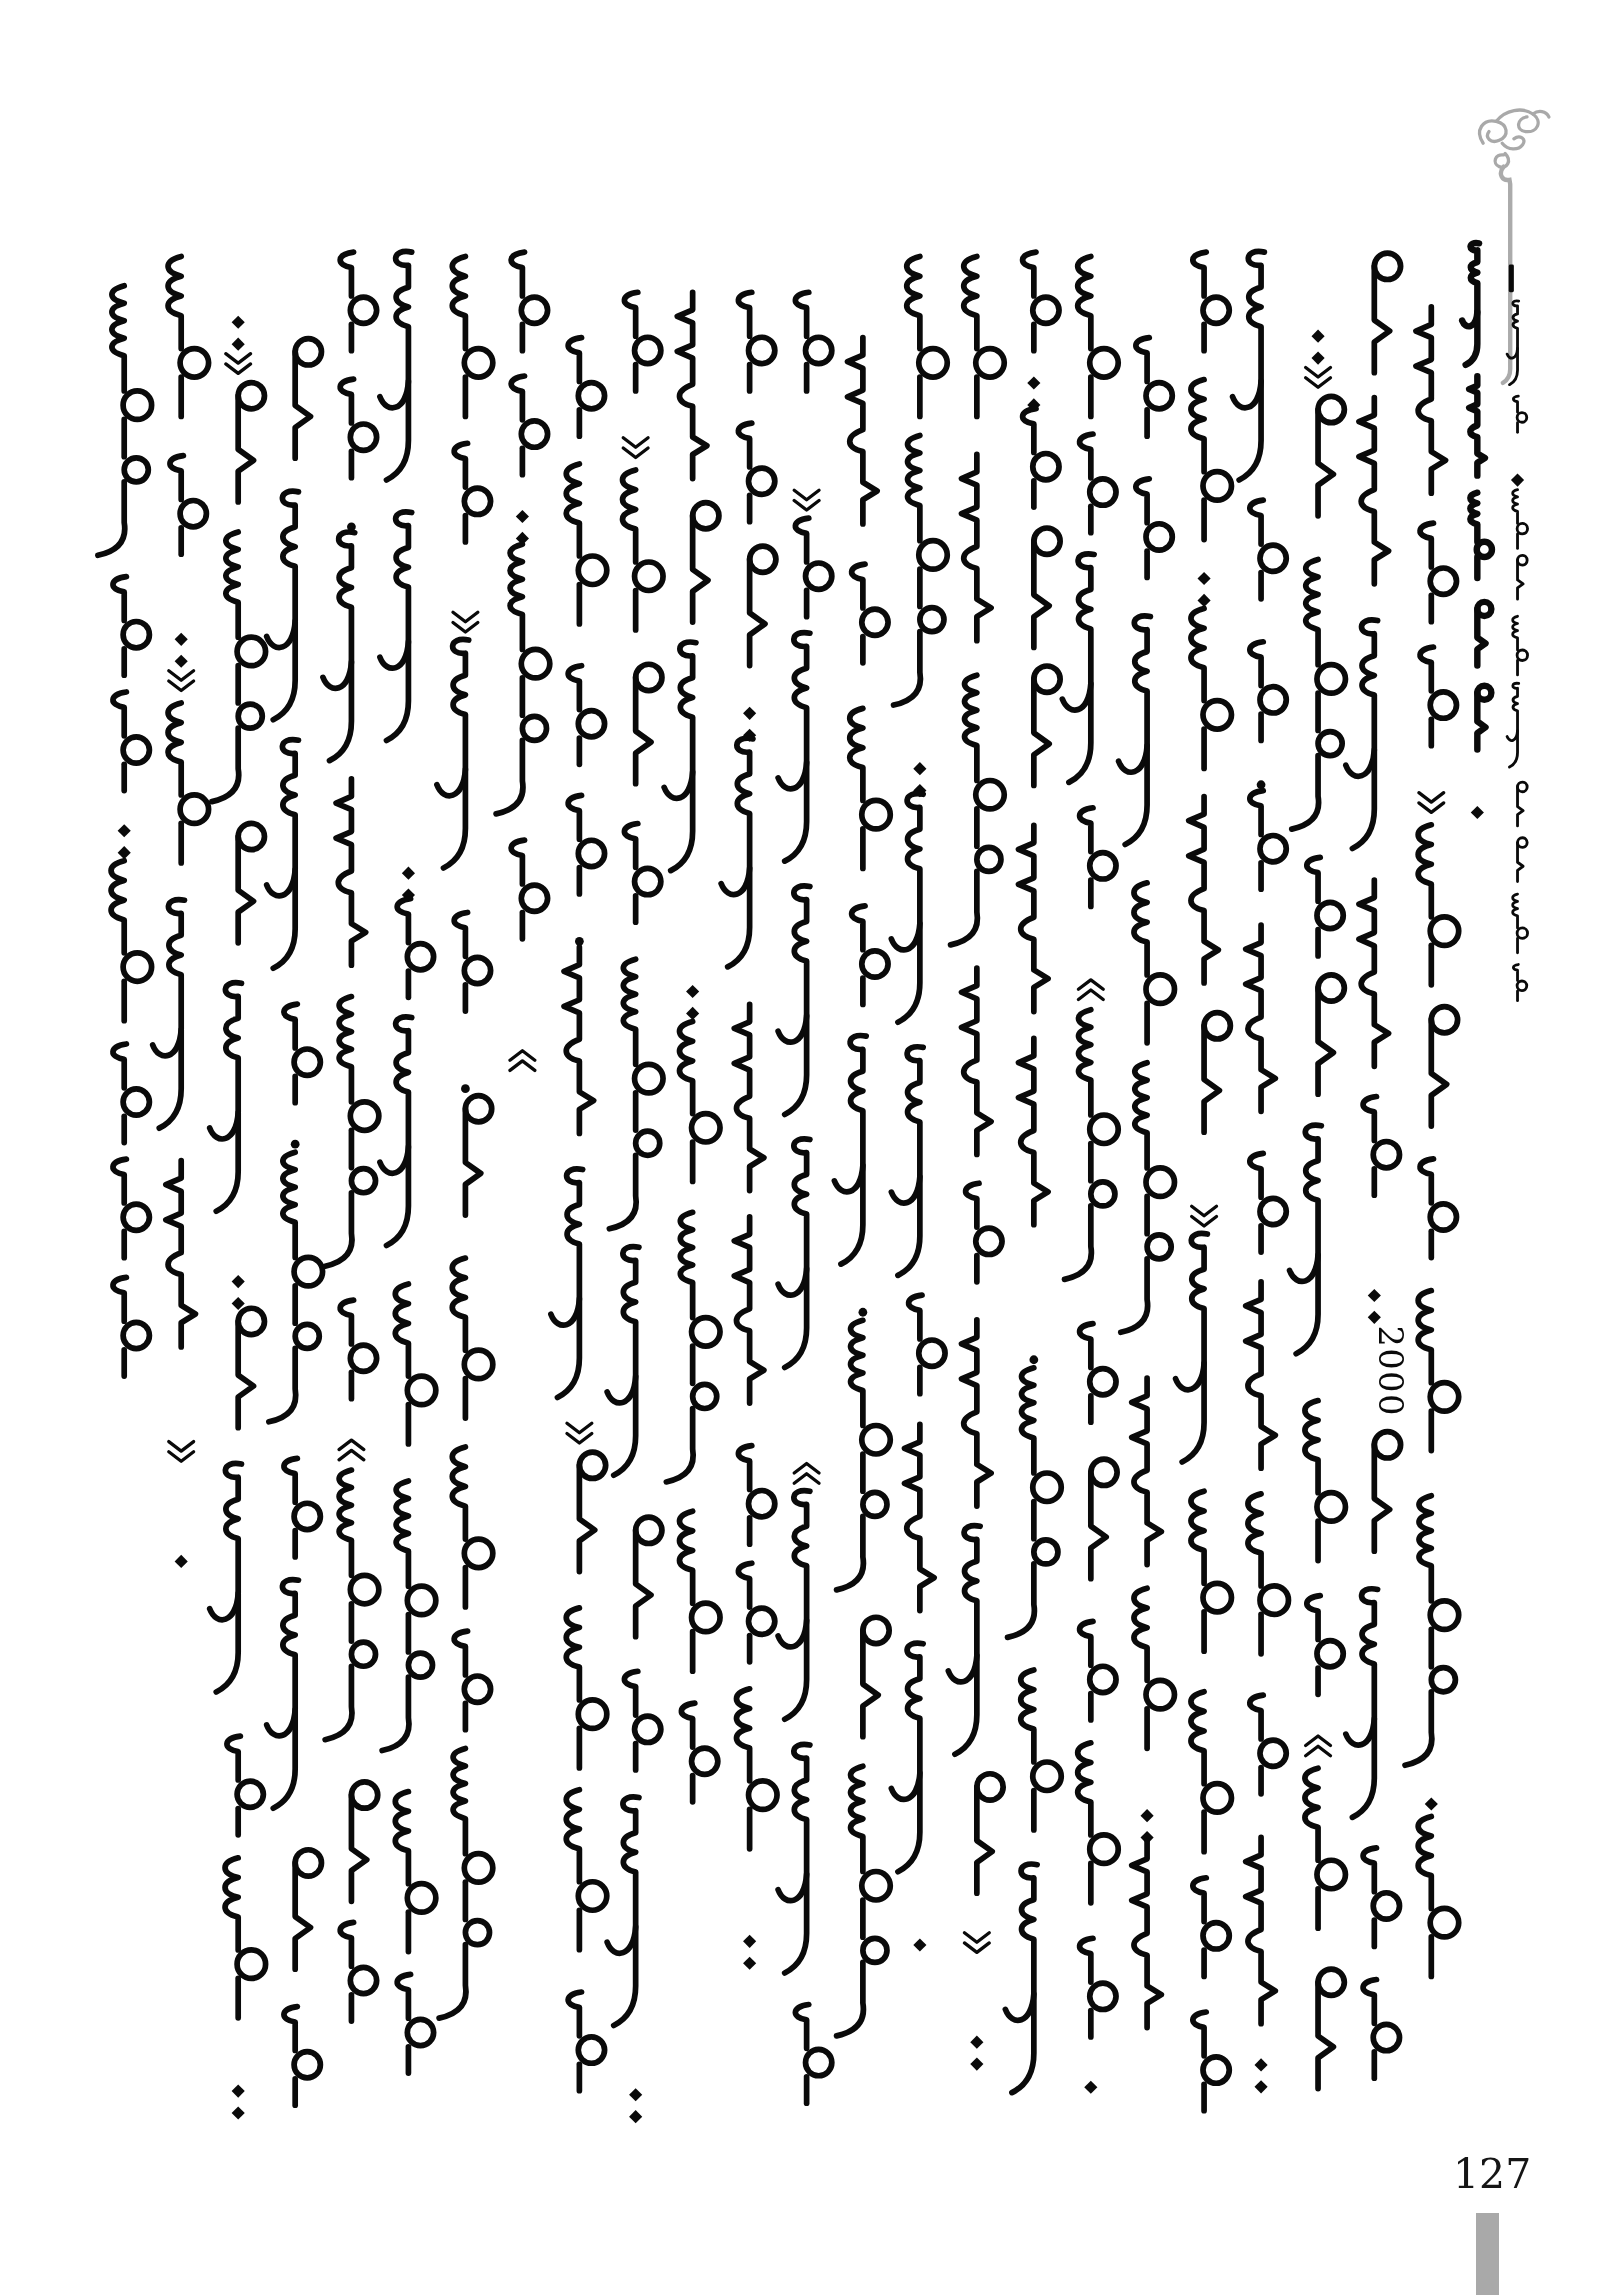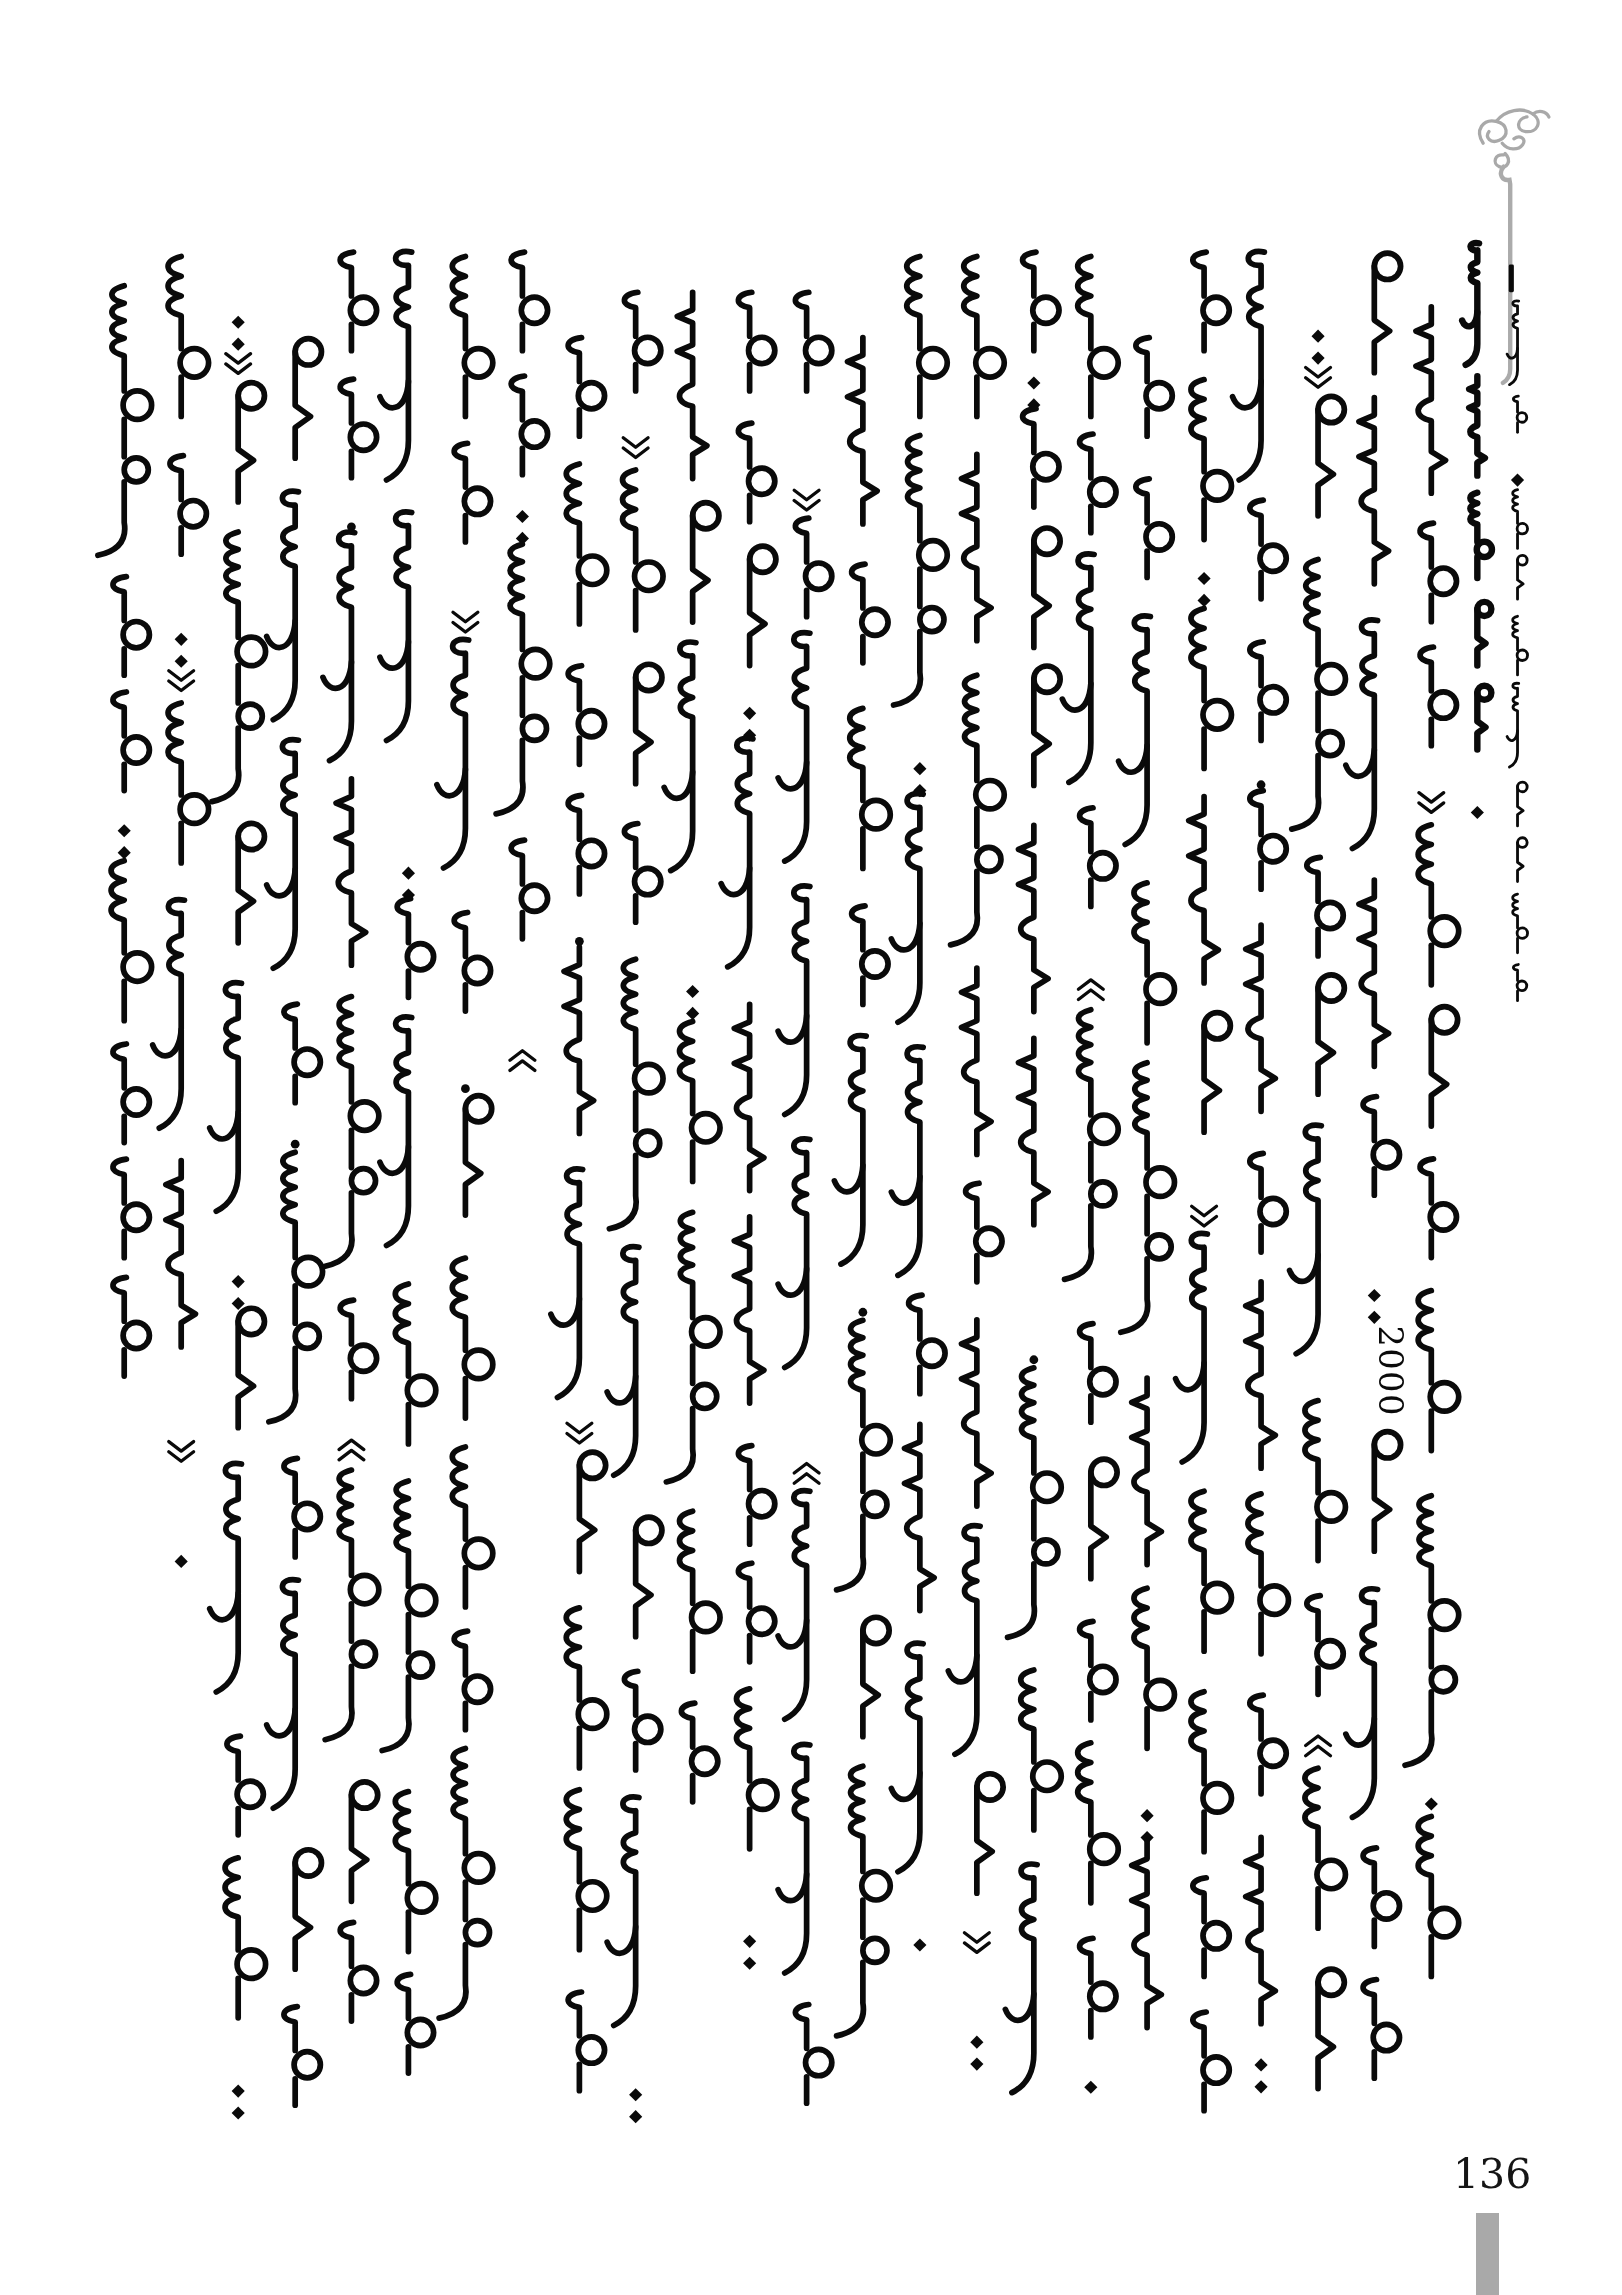--- a/index.html
+++ b/index.html
@@ -418,17 +418,17 @@
             <use href="#wB" transform="translate(2077,935.3821746399177) scale(0.55)"></use>
             <use href="#wC" transform="translate(2077,1069.836865569273) scale(0.55)"></use>
             <use href="#wC" transform="translate(2077,1145.9675175754458) scale(0.55)"></use>
             <use href="#wA" transform="translate(2077,1221.5841100823045) scale(0.55)"></use>
             <use href="#wF" transform="translate(2077,1320.084276834705) scale(0.55)"></use>
           </g>
         </g>
       </g>
   </svg>
 
-  <div class="page-number">136</div>
+  <div class="page-number">127</div>
 
   <div class="edge-bar" style="background: rgb(169, 169, 169);"></div>
 </div>
 
 
 </body></html>

